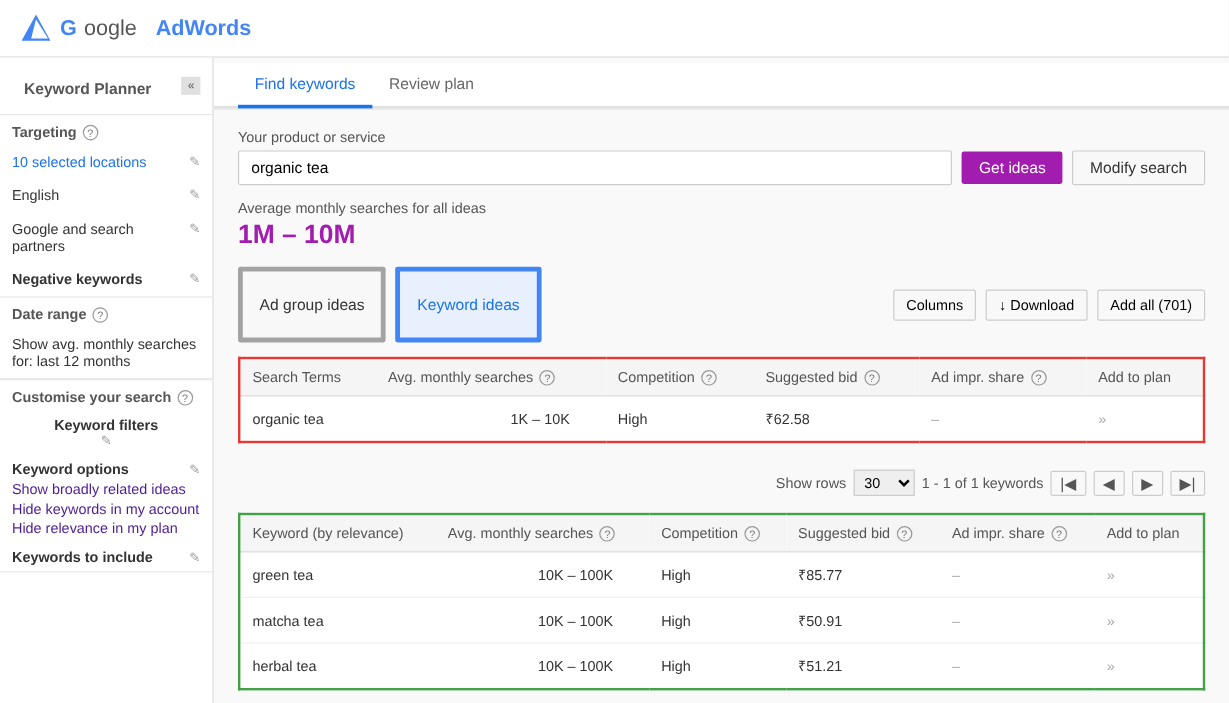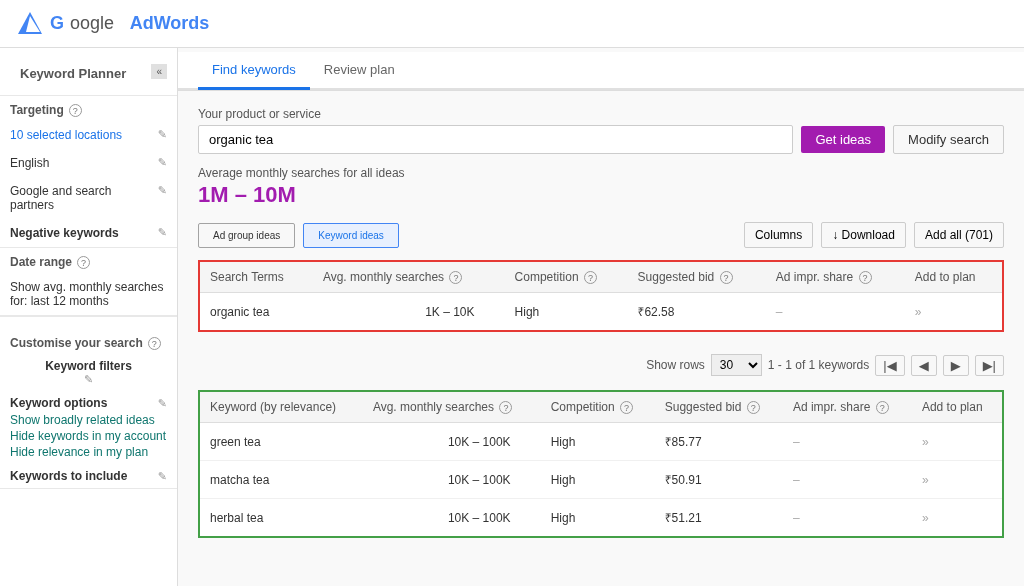--- a/index.html
+++ b/index.html
@@ -20,21 +20,21 @@
     .sidebar-item { padding: 7px 10px 7px 10px; display: flex; align-items: flex-start; justify-content: space-between; cursor: pointer; color: #333; }
     .sidebar-item-text { color: #1a73e8; font-size: 12px; }
     .sidebar-item-plain { font-size: 12px; color: #333; }
     .sidebar-item-bold { font-weight: bold; font-size: 12px; color: #333; }
     .edit-icon { color: #999; font-size: 11px; cursor: pointer; }
     .collapse-btn { background: #e0e0e0; border: none; cursor: pointer; padding: 2px 5px; font-size: 10px; color: #555; float: right; }
     .sidebar-header-row { display: flex; justify-content: space-between; align-items: center; padding: 8px 10px; border-bottom: 1px solid #e8e8e8; }
     .date-range-content { padding: 7px 10px; font-size: 12px; color: #333; border-bottom: 1px solid #e8e8e8; }
     .kw-filters-row { display: flex; align-items: center; justify-content: space-between; padding: 5px 10px; flex-direction: column; }
     .kw-filters-label { font-weight: bold; font-size: 12px; color: #333; }
-    .kw-option-link { font-size: 12px; color: #0f766e; padding: 1px 10px; cursor: pointer; display: block; }
+    .kw-option-link { font-size: 12px; color: #4c1d95; padding: 1px 10px; cursor: pointer; display: block; }
     .kw-include-row { display: flex; align-items: center; justify-content: space-between; padding: 5px 10px; margin-top: 4px; }
 
     
     .main-content { flex: 1; overflow-y: auto; background: #f9f9f9; padding: 0; }
     .tabs-bar { display: flex; padding: 0 20px; border-bottom: 2px solid #e0e0e0; margin-top: 4px; background: #fff; }
     .tab { padding: 10px 14px; font-size: 13px; color: #666; cursor: pointer; border-bottom: 3px solid transparent; margin-bottom: -2px; }
     .tab.active { color: #1a73e8; border-bottom: 3px solid #1a73e8; font-weight: 500; }
 
     
     .content-area { padding: 16px 20px; }
@@ -42,21 +42,21 @@
     .search-row { display: flex; gap: 8px; align-items: center; margin-bottom: 12px; }
     .search-input { flex: 1; padding: 6px 10px; border: 1px solid #ccc; border-radius: 2px; font-size: 13px; }
     .btn { padding: 6px 14px; border: 1px solid #ccc; background: #f8f8f8; border-radius: 2px; font-size: 13px; cursor: pointer; color: #333; }
     .btn-blue { background: #a21caf; color: #fff; border: none; padding: 6px 14px; border-radius: 2px; font-size: 13px; cursor: pointer; }
 
     .avg-searches-label { font-size: 12px; color: #555; margin-bottom: 2px; }
     .avg-searches-value { font-size: 22px; font-weight: bold; color: #a21caf; margin-bottom: 14px; }
 
     
     .ideas-toolbar { display: flex; align-items: center; gap: 8px; margin-bottom: 12px; }
-    .ideas-tab { padding: 6px 14px; border: 1px solid #a3a3a3; background: #f8f8f8; border-radius: 2px; font-size: 10px; cursor: pointer; color: #333; }
+    .ideas-tab { padding: 20px 14px; border: 4px solid #a3a3a3; background: #f8f8f8; border-radius: 2px; font-size: 13px; cursor: pointer; color: #333; }
     .ideas-tab.active { background: #e8f0fe; border-color: #4285f4; color: #1a73e8; font-weight: 500; }
     .toolbar-right { margin-left: auto; display: flex; gap: 8px; align-items: center; }
     .btn-columns { padding: 5px 10px; border: 1px solid #ccc; background: #f8f8f8; border-radius: 2px; font-size: 12px; cursor: pointer; }
     .btn-download { padding: 5px 10px; border: 1px solid #ccc; background: #f8f8f8; border-radius: 2px; font-size: 12px; cursor: pointer; }
     .btn-add-all { padding: 5px 10px; border: 1px solid #ccc; background: #f8f8f8; border-radius: 2px; font-size: 12px; cursor: pointer; }
 
     
     .kw-table { width: 100%; border-collapse: collapse; background: #fff; border: 1px solid #ddd; border-radius: 2px; margin-bottom: 16px; font-size: 12px; }
     .kw-table th { background: #f5f5f5; padding: 8px 10px; text-align: left; font-weight: 500; color: #555; border-bottom: 1px solid #ddd; font-size: 12px; }
     .kw-table td { padding: 10px 10px; border-bottom: 1px solid #f0f0f0; color: #333; }
@@ -118,21 +118,21 @@
 
     <div class="sidebar-section">
       <div style="padding:7px 10px 4px;display:flex;align-items:center;gap:3px;">
         <span style="font-weight:bold;font-size:12px;color:#555;">Date range</span>
         <span class="question-mark">?</span>
       </div>
       <div class="date-range-content">Show avg. monthly searches for: last 12 months</div>
     </div>
 
     <div class="sidebar-section">
-      <div style="display:flex;align-items:center;gap:3px;padding:19px 10px 4px;">
+      <div style="display:flex;align-items:center;gap:3px;padding:7px 10px 4px;">
         <span style="font-weight:bold;font-size:12px;color:#555;">Customise your search</span>
         <span class="question-mark">?</span>
       </div>
       <div class="kw-filters-row">
         <span class="kw-filters-label">Keyword filters</span>
         <span class="edit-icon">✎</span>
       </div>
       <div>
         <div style="display:flex;align-items:center;justify-content:space-between;padding:5px 10px 2px;">
           <span class="kw-filters-label">Keyword options</span>

